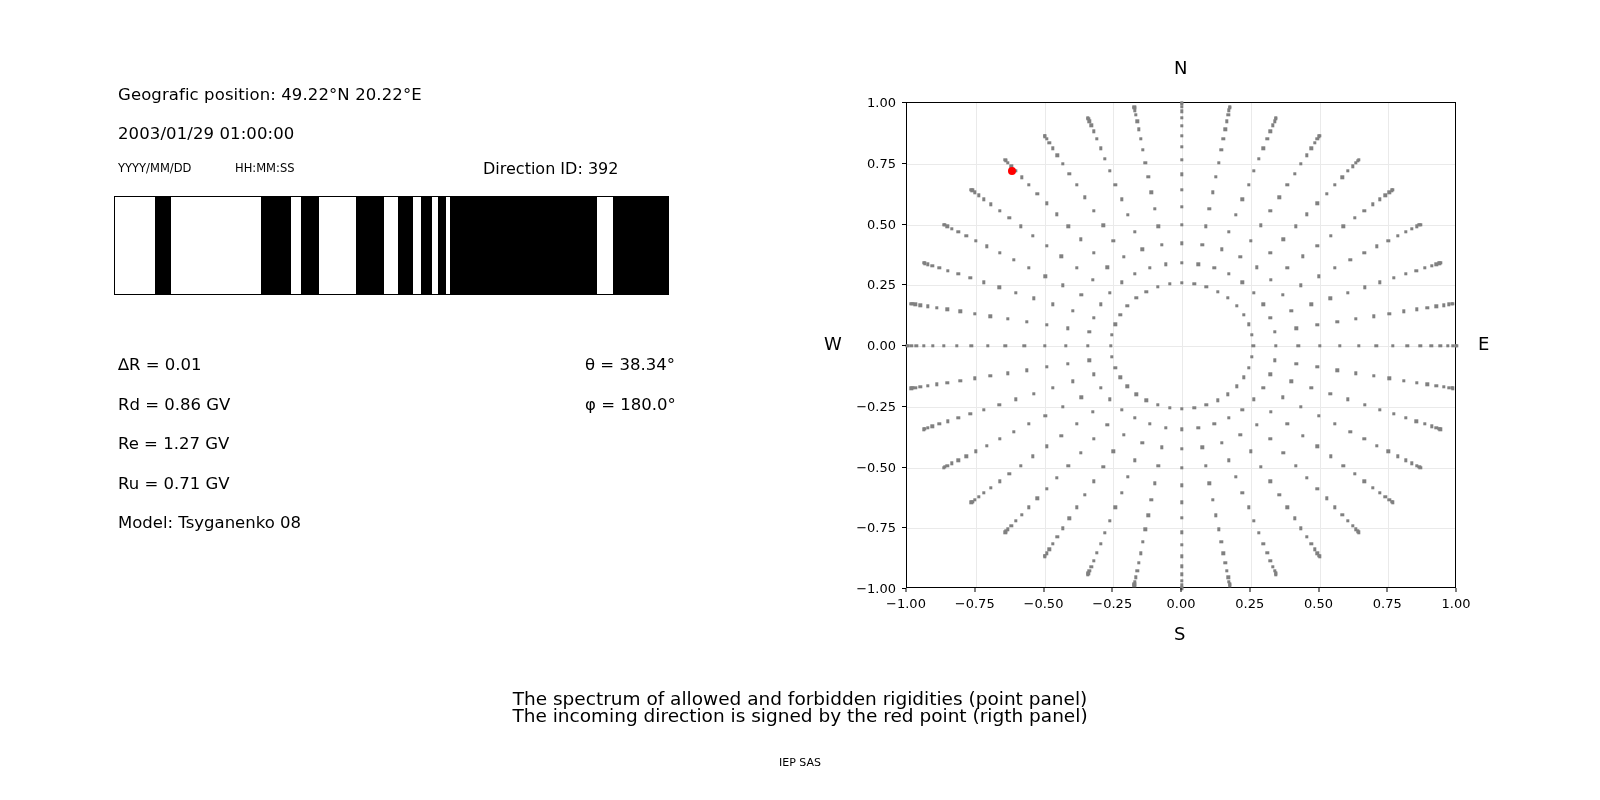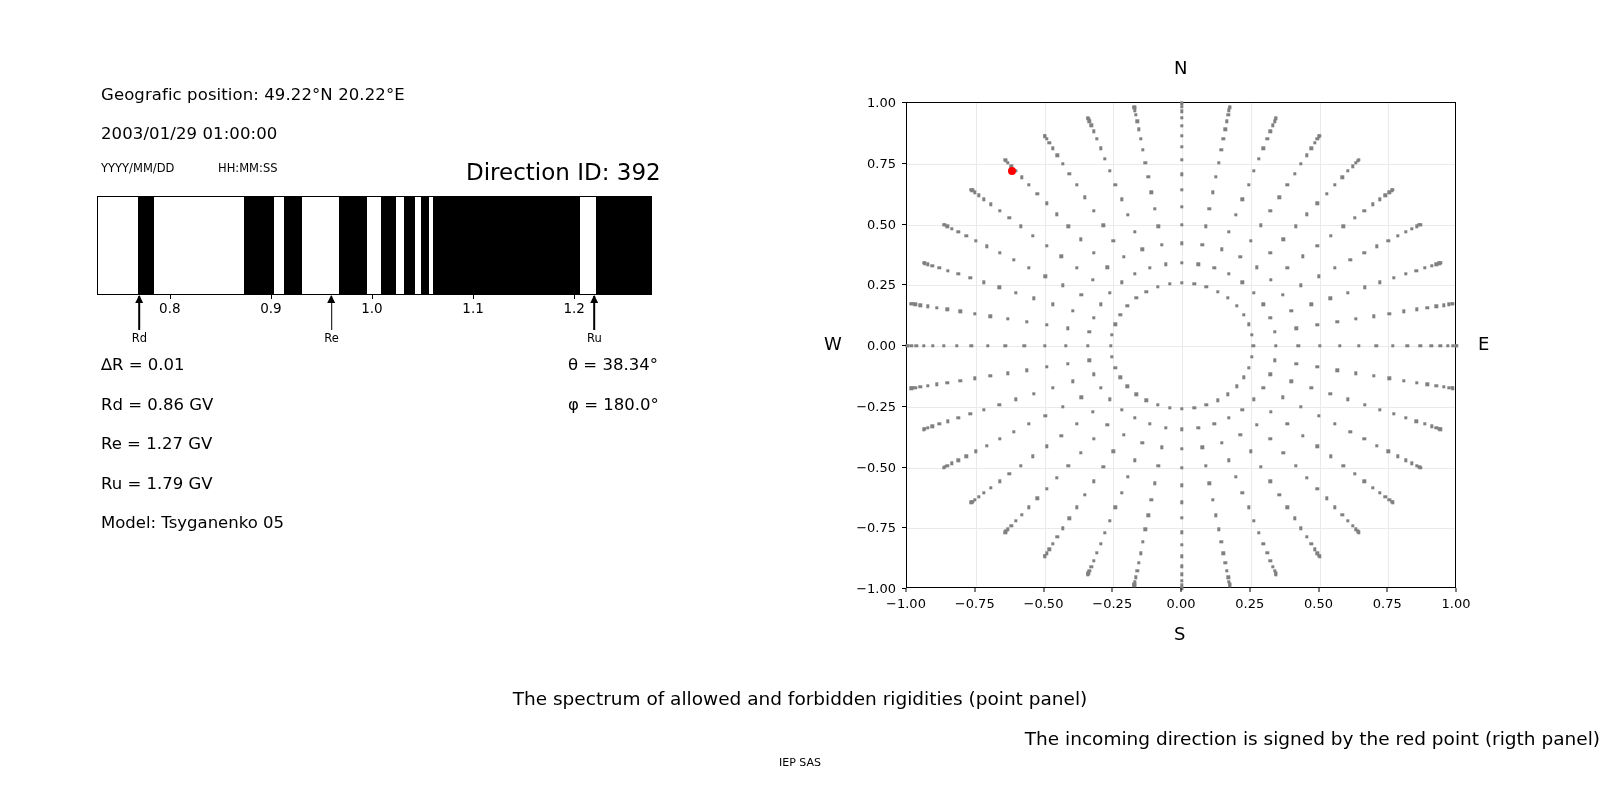--- a/index.html
+++ b/index.html
@@ -14,40 +14,40 @@
     position: relative;
     overflow: hidden;
     font-family: "DejaVu Sans", "Liberation Sans", sans-serif;
     color: #000000;
   }
 
   
   .abs { position: absolute; white-space: nowrap; }
 
   
-  #left-panel { position: absolute; left: 0; top: 0; width: 760px; height: 680px; padding-left: 41px; }
+  #left-panel { position: absolute; left: 17px; top: 0; width: 760px; height: 680px; padding-left: 41px; }
 
   .info-line {
     font-size: 16.5px;
     color: #000;
     letter-spacing: 0.1px;
   }
   #geo-position { left: 101px; top: 85px; }
   #datetime     { left: 101px; top: 124px; }
 
   .format-hint {
     font-size: 11.5px;
     color: #000;
   }
   #fmt-date { left: 101px; top: 161px; }
   #fmt-time { left: 218px; top: 161px; }
 
   #direction-id {
     left: 466px; top: 159px;
-    font-size: 23px;
+    font-size: 16px;
   }
 
   
   #spectrum-wrap {
     position: absolute;
     left: 97px;
     top: 196px;
     width: 555px;
     height: 100px;
   }
@@ -206,21 +206,21 @@
   
   .caption {
     position: absolute;
     width: 1600px;
     text-align: center;
     font-size: 18.5px;
     color: #000;
     left: 0;
   }
   #caption-1 { top: 688px; }
-  #caption-2 { top: 728px; text-align: right; }
+  #caption-2 { top: 705px; }
   #footer {
     position: absolute;
     width: 1600px;
     text-align: center;
     left: 0;
     top: 756px;
     font-size: 11px;
     color: #000;
   }
 </style>
@@ -244,46 +244,28 @@
         <div class="band" style="left: 40.4372px; width: 15.1639px;"></div>
         <div class="band" style="left: 145.574px; width: 30.3279px;"></div>
         <div class="band" style="left: 186.011px; width: 18.1967px;"></div>
         <div class="band" style="left: 240.601px; width: 28.306px;"></div>
         <div class="band" style="left: 283.06px; width: 15.1639px;"></div>
         <div class="band" style="left: 306.311px; width: 11.1202px;"></div>
         <div class="band" style="left: 323.497px; width: 7.0765px;"></div>
         <div class="band" style="left: 334.617px; width: 147.596px;"></div>
         <div class="band" style="left: 498.388px; width: 56.612px;"></div>
       </div>
-    <div id="spectrum-axis">
-        <div class="tick-mark" style="left: 72.7869px;"></div>
-        <div class="tick-label" style="left: 72.7869px;">0.8</div>
-        <div class="tick-mark" style="left: 173.88px;"></div>
-        <div class="tick-label" style="left: 173.88px;">0.9</div>
-        <div class="tick-mark" style="left: 274.973px;"></div>
-        <div class="tick-label" style="left: 274.973px;">1.0</div>
-        <div class="tick-mark" style="left: 376.066px;"></div>
-        <div class="tick-label" style="left: 376.066px;">1.1</div>
-        <div class="tick-mark" style="left: 477.158px;"></div>
-        <div class="tick-label" style="left: 477.158px;">1.2</div>
-        <div class="marker-arrow" style="left: 42.459px;"></div>
-        <div class="marker-label" style="left: 42.459px;">Rd</div>
-        <div class="marker-arrow" style="left: 234.536px;"></div>
-        <div class="marker-label" style="left: 234.536px;">Re</div>
-        <div class="marker-arrow" style="left: 497.377px;"></div>
-        <div class="marker-label" style="left: 497.377px;">Ru</div>
-      </div>
   </div>
 
   <div id="param-block">
       <div class="abs param param-left" style="top: 355px;">∆R = 0.01</div>
       <div class="abs param param-left" style="top: 394.5px;">Rd = 0.86 GV</div>
       <div class="abs param param-left" style="top: 434px;">Re = 1.27 GV</div>
-      <div class="abs param param-left" style="top: 473.5px;">Ru = 1.79 GV</div>
-      <div class="abs param param-left" style="top: 513px;">Model: Tsyganenko 05</div>
+      <div class="abs param param-left" style="top: 473.5px;">Ru = 0.71 GV</div>
+      <div class="abs param param-left" style="top: 513px;">Model: Tsyganenko 08</div>
       <div class="abs param param-right" style="top: 355px;">θ = 38.34°</div>
       <div class="abs param param-right" style="top: 394.5px;">φ = 180.0°</div>
     </div>
 
 </div>
 
 <div id="right-panel">
 
   <div class="compass" id="label-n" style="left: 374px; top: 57px;">N</div>
   <div class="compass" id="label-s" style="left: 374px; top: 623px;">S</div>

